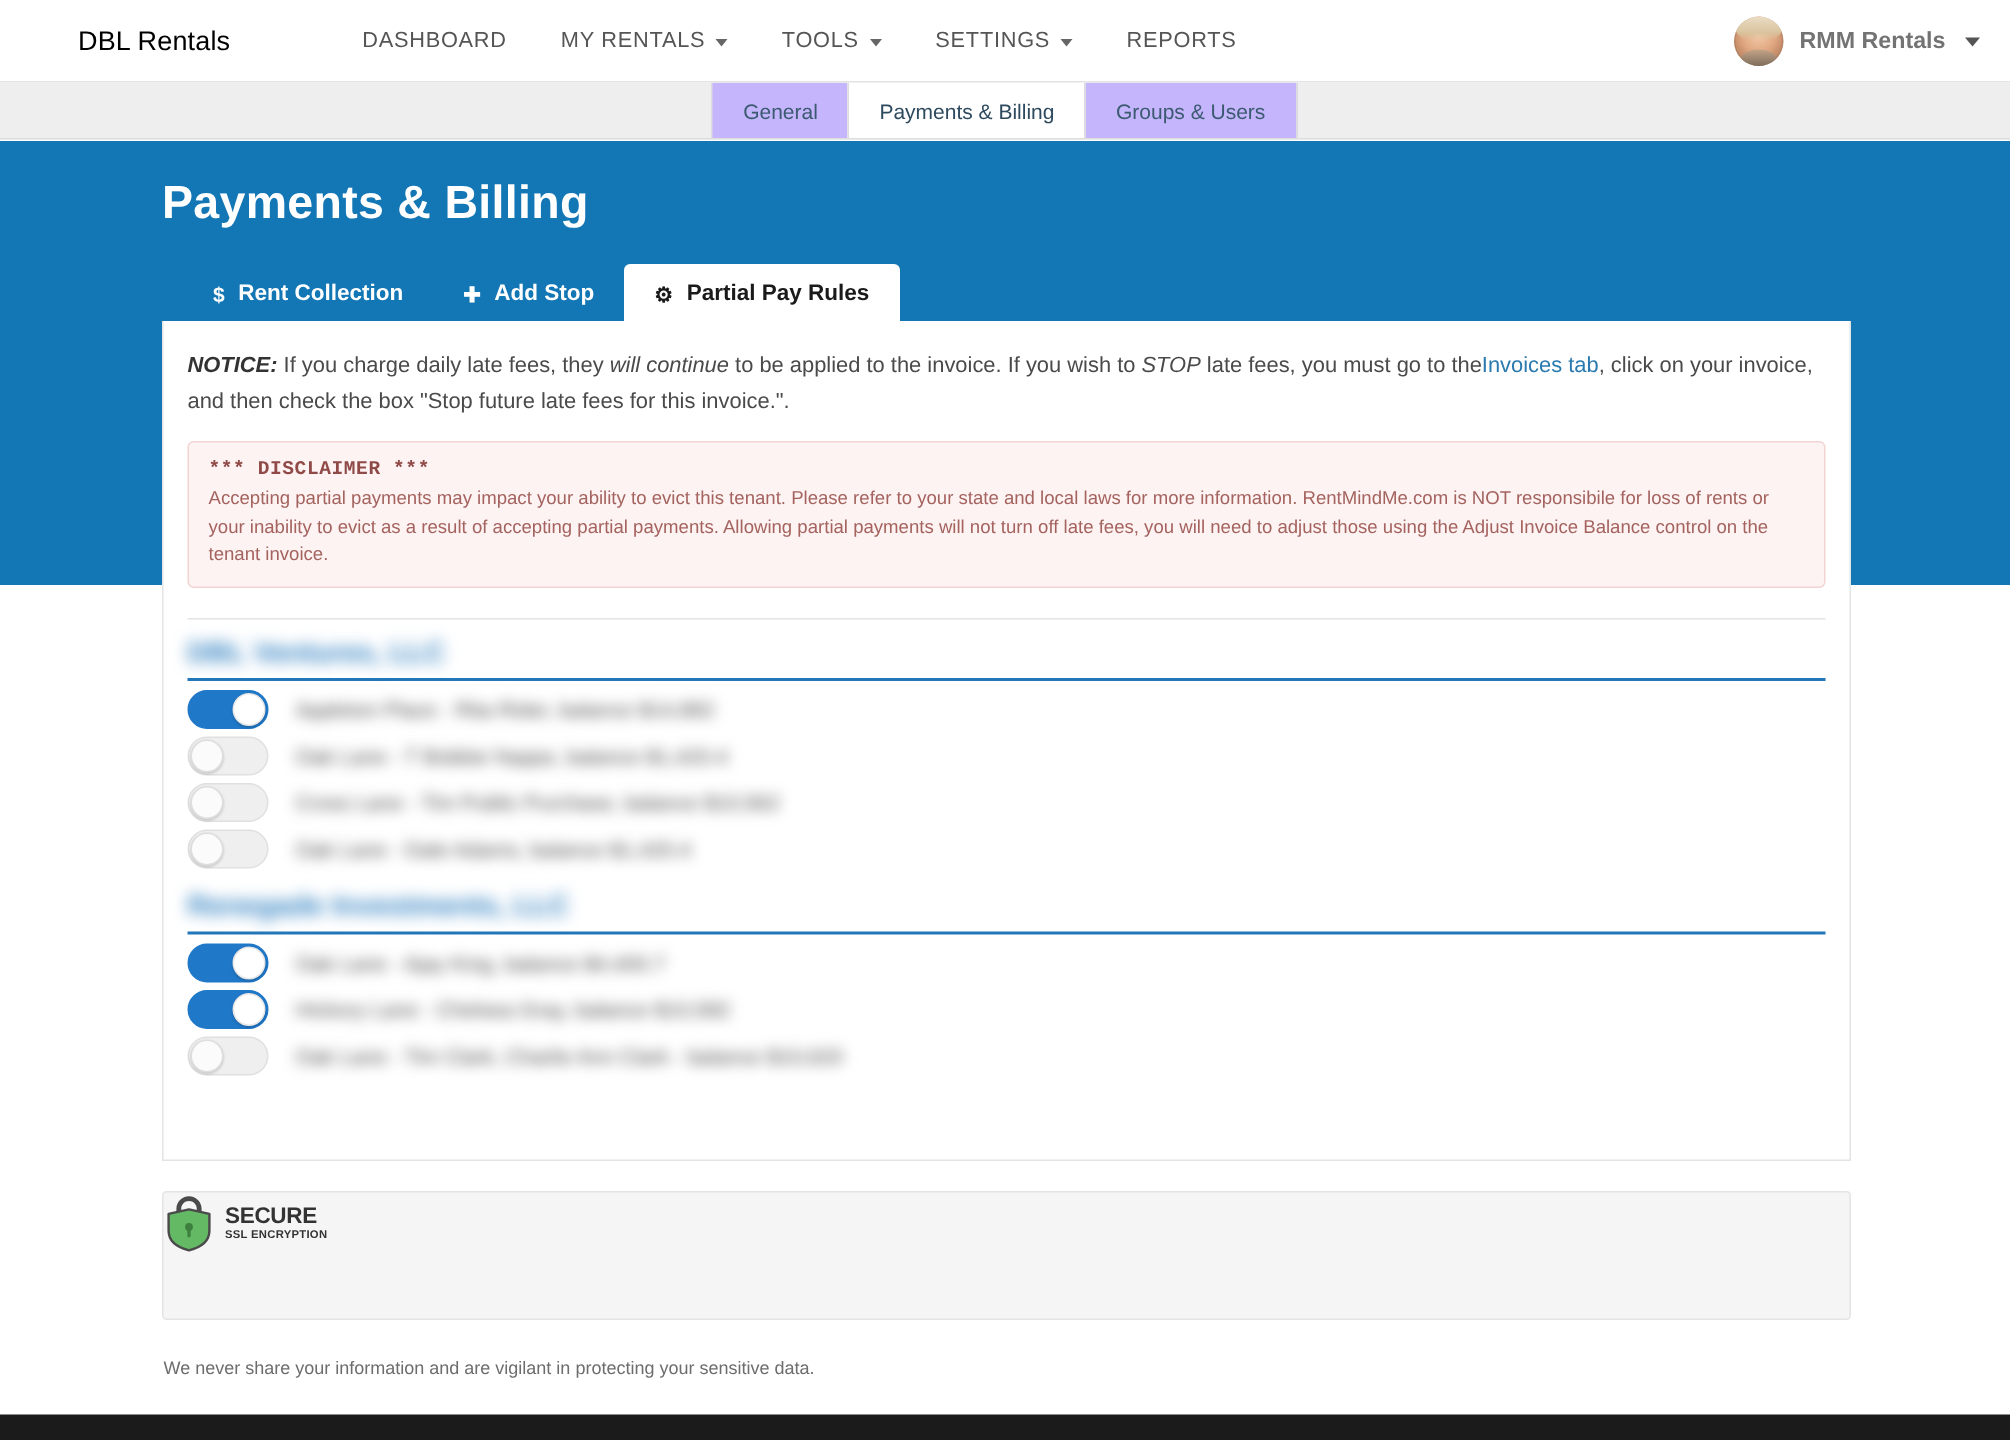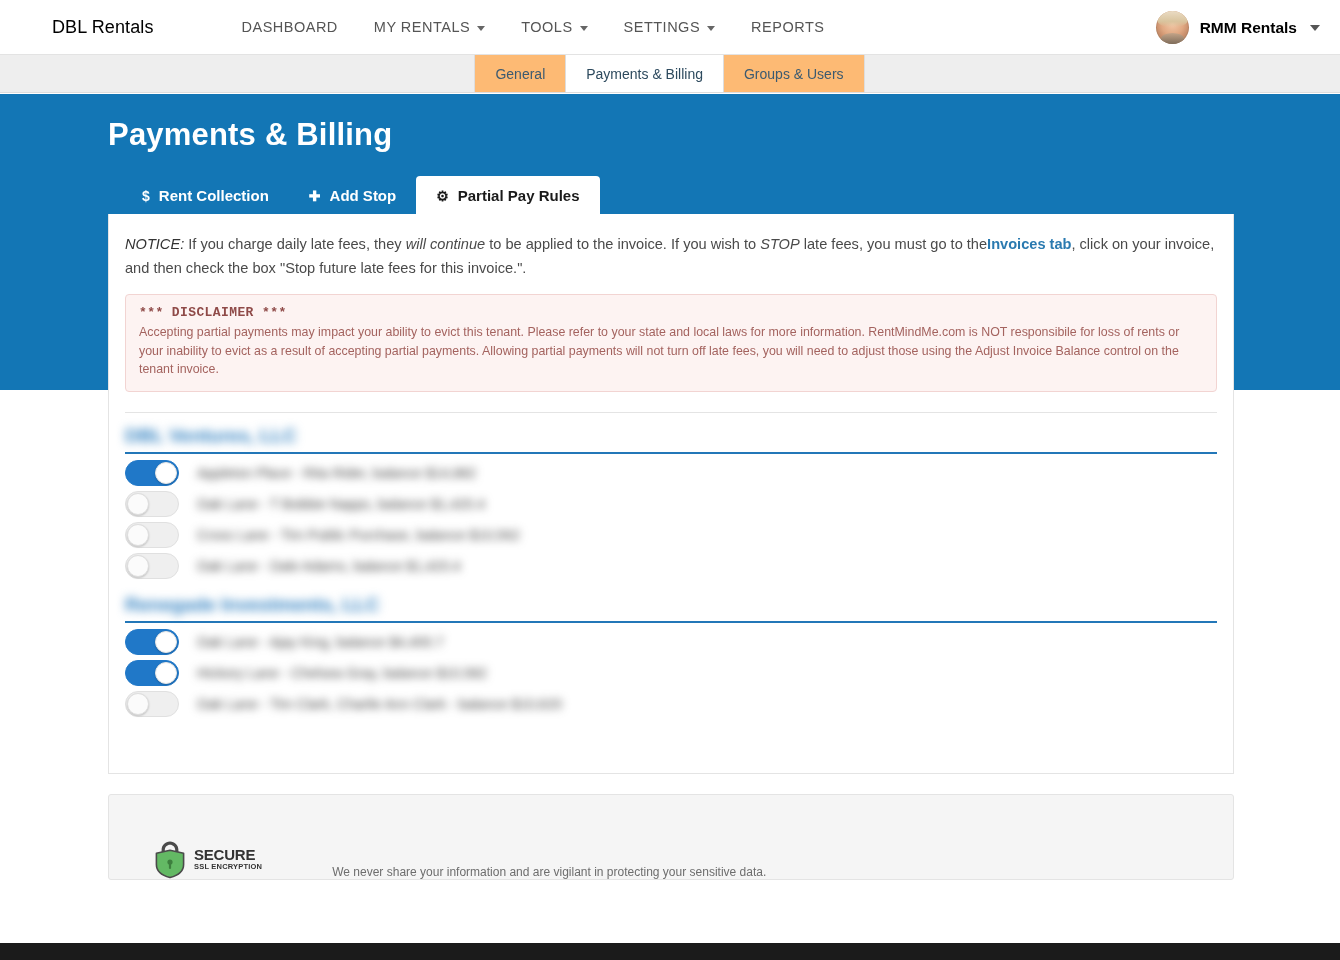--- a/index.html
+++ b/index.html
@@ -82,21 +82,21 @@
   .avatar::after {
     content: "";
     position: absolute;
     left: 5px; bottom: 0; width: 23px; height: 11px;
     background: linear-gradient(180deg,#c4a488 0%, #7e6d5b 100%);
     border-radius: 50% 50% 0 0;
   }
   .username {
     font-size: 15.5px;
     font-weight: bold;
-    color: #000000;
+    color: #737373;
     white-space: nowrap;
   }
   .caret-user {
     width: 0; height: 0;
     border-left: 5px solid transparent;
     border-right: 5px solid transparent;
     border-top: 6px solid #555555;
     margin-left: 2px;
   }
 
@@ -109,21 +109,21 @@
     align-items: stretch;
     justify-content: center;
   }
   .subnav-inner { display: flex; align-items: stretch; }
   .subtab {
     display: flex;
     align-items: center;
     padding: 0 20px;
     font-size: 14px;
     color: #3c5a70;
-    background: #fdba74;
+    background: #c4b5fd;
     border-left: 1px solid #dddddd;
     border-right: 1px solid #dddddd;
     margin-left: -1px;
     cursor: pointer;
     white-space: nowrap;
   }
   .subtab.active { background: #ffffff; color: #2d4a5e; }
 
   
   .banner {
@@ -190,22 +190,22 @@
     font-weight: bold;
     color: #1a1a1a;
   }
   .card p {
     margin: 0 0 12px 0;
     font-size: 14.6px;
     line-height: 1.65;
     color: #4a4a4a;
   }
   .card p.tight { margin-bottom: 10px; }
-  a.inlink { color: #2a7ab0; text-decoration: none; font-weight: bold; }
-  .bold-i { font-weight: normal; font-style: italic; color: #333; }
+  a.inlink { color: #2a7ab0; text-decoration: none; }
+  .bold-i { font-weight: bold; font-style: italic; color: #333; }
   .ital { font-style: italic; }
 
   
   .disclaimer {
     margin-top: 14px;
     background: #fdf3f2;
     border: 1px solid #f2d4d2;
     border-radius: 4px;
     padding: 10px 13px 12px 13px;
   }
@@ -284,23 +284,23 @@
   }
 
   
   .securebox {
     margin: 20px 0 0 0;
     background: #f5f5f5;
     border: 1px solid #e4e4e4;
     border-radius: 3px;
     height: 86px;
     display: flex;
-    align-items: flex-end;
-    padding-left: 44px;
+    align-items: flex-start;
     gap: 70px;
+    flex-direction: column;
   }
   .seal { display: flex; align-items: center; gap: 7px; }
   .seal-shield { position: relative; width: 34px; height: 40px; }
   .seal-txt { line-height: 1.05; }
   .seal-txt .s1 {
     font-size: 15px; font-weight: bold; color: #333333; letter-spacing: -0.2px;
   }
   .seal-txt .s2 {
     font-size: 7.5px; font-weight: bold; color: #333333; letter-spacing: 0.2px;
   }

